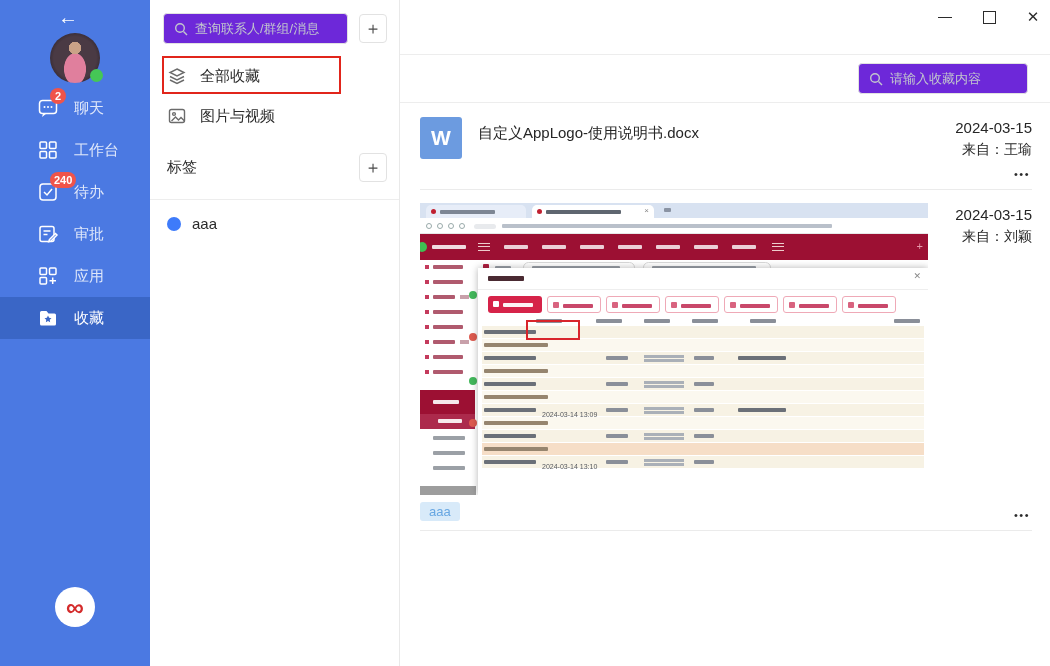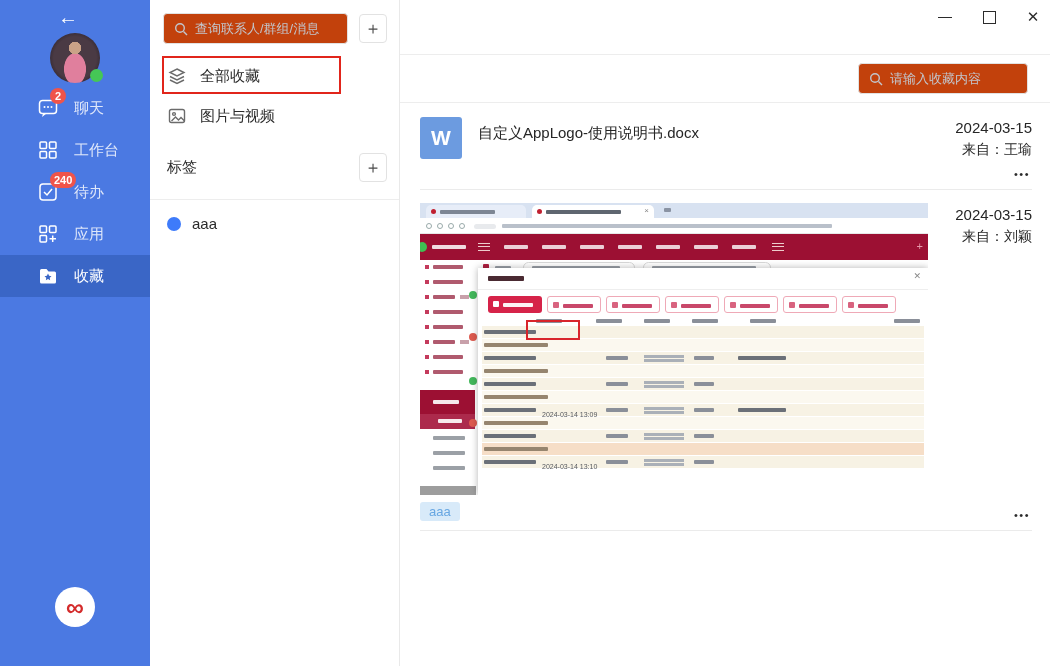--- a/index.html
+++ b/index.html
@@ -22,21 +22,21 @@
   .icon-wrap svg { display:block; }
   .badge { position:absolute; top:-9px; left:13px; background:#F0544A; color:#fff; font-size:11px;
            line-height:16px; min-width:16px; padding:0 4px; border-radius:9px; text-align:center; font-weight:bold; }
   .app-logo { position:absolute; bottom:39px; left:55px; width:40px; height:40px; border-radius:50%;
               background:#fff; display:grid; place-items:center; color:#D42B2B; font-size:25px; font-weight:bold; }
 
   
   .panel2 { width:250px; height:666px; background:#fff; border-right:1px solid #E9E9E9; position:relative; flex-shrink:0; }
   .p2-search-row { display:flex; gap:11px; padding:13px 12px 12px 13px; align-items:center; }
   .fake-input { height:31px; border:1px solid #E2E2E2; border-radius:4px; display:flex; align-items:center;
-                gap:7px; padding:0 10px; color:#C2C6CD; font-size:13px; background:#c2410c; }
+                gap:7px; padding:0 10px; color:#C2C6CD; font-size:13px; background:#6d28d9; }
   .p2-search { flex:1; }
   .sq-btn { width:28px; height:29px; border:1px solid #E2E2E2; border-radius:4px; color:#4a4a4a;
             font-size:17px; display:grid; place-items:center; background:#fff; flex-shrink:0; }
   .filter-item { height:40px; display:flex; align-items:center; gap:13px; padding-left:17px; font-size:15px; color:#2b2b2b; }
   .annotation-box { position:absolute; left:12px; top:56px; width:179px; height:38px;
                     border:2px solid #E1251B; pointer-events:none; z-index:5; }
   .tags-row { display:flex; align-items:center; justify-content:space-between; padding:17px 12px 10px 17px; }
   .tags-title { font-size:15px; color:#2b2b2b; }
   .p2-divider { border-bottom:1px solid #EDEDED; margin-top:7px; }
   .tag-item { display:flex; align-items:center; gap:11px; padding:15px 17px; font-size:15px; color:#2b2b2b; }
@@ -138,20 +138,30 @@
       <span class="icon-wrap">
         <svg width="22" height="22" viewBox="0 0 22 22" fill="none" stroke="#fff" stroke-width="1.5">
           <rect x="3" y="3" width="16" height="16" rx="3"></rect>
             <path d="M7 11 l3 3 l5 -6"></path>
         </svg>
         <span class="badge">240</span>
       </span>
       <span>待办</span>
     </div>
 
+    <div class="nav-item">
+      <span class="icon-wrap">
+        <svg width="22" height="22" viewBox="0 0 22 22" fill="none" stroke="#fff" stroke-width="1.5">
+          <rect x="3" y="3.5" width="14" height="15" rx="2"></rect>
+            <path d="M6.5 8 h7 M6.5 11.5 h4"></path>
+            <path d="M12.5 16.5 l6 -6 l1.5 1.5 l-6 6 l-2.2 .7 z" fill="#4B79E2"></path>
+        </svg>
+      </span>
+      <span>审批</span>
+    </div>
 
 
     <div class="nav-item">
       <span class="icon-wrap">
         <svg width="22" height="22" viewBox="0 0 22 22" fill="none" stroke="#fff" stroke-width="1.5">
           <rect x="3" y="3" width="6.5" height="6.5" rx="1"></rect>
             <rect x="12.5" y="3" width="6.5" height="6.5" rx="1"></rect>
           <rect x="3" y="12.5" width="6.5" height="6.5" rx="1"></rect>
             <path d="M15.7 12.5 v6.5 M12.5 15.7 h6.5"></path>
         </svg>

